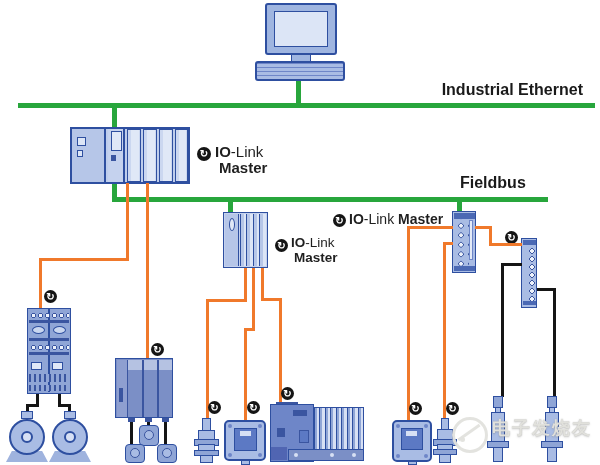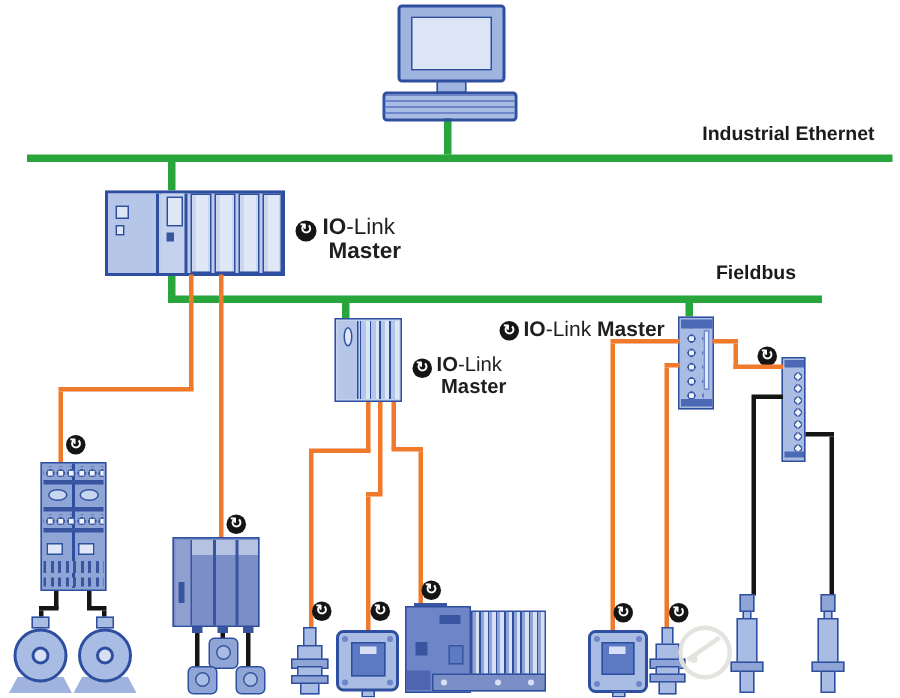--- a/index.html
+++ b/index.html
@@ -6,21 +6,21 @@
     --green:#28A63C; --orange:#F0792B; --black:#151515;
     --db:#2E4FA0; --fl:#C9D6EF; --fm:#A9BCE4; --fd:#7B8FC6; --fx:#5C79C4; --band:#4B69B4;
   }
   html,body{margin:0;padding:0;background:#fff;}
   #canvas{position:relative;width:600px;height:465px;background:#fff;overflow:hidden;
           font-family:"Liberation Sans",sans-serif;color:#1a1a1a;}
   .abs{position:absolute;}
   .wg{position:absolute;background:var(--green);}
   .wo{position:absolute;background:var(--orange);}
   .wk{position:absolute;background:var(--black);}
-  .lbl{position:absolute;font-weight:bold;font-size:13px;color:#1a1a1a;white-space:nowrap;}
+  .lbl{position:absolute;font-weight:bold;font-size:16px;color:#1a1a1a;white-space:nowrap;}
   .iolink{position:absolute;width:13px;height:13px;border-radius:50%;background:#151515;
           color:#fff;font-size:10px;line-height:13px;text-align:center;font-weight:bold;}
   .mlabel{position:absolute;line-height:1.08;white-space:nowrap;color:#1f1f1f;}
   .mlabel .b{font-weight:800;}
   .dev{position:absolute;border:2px solid var(--db);background:var(--fm);box-sizing:border-box;}
   .thin{border-width:1.5px;}
   .mod{position:absolute;box-sizing:border-box;border:1px solid var(--db);}
   .ports{position:absolute;background-image:radial-gradient(circle,#EDF2FB 0 1.8px,#3A55A0 1.9px 2.7px,transparent 2.8px);}
   .dot{position:absolute;width:4px;height:4px;border-radius:50%;background:#6E86C8;}
   .wm{position:absolute;color:rgba(226,226,221,0.97);
@@ -40,21 +40,21 @@
 
   <div class="wg" style="left:18px;top:103px;width:577px;height:5px;"></div>
   <div class="wg" style="left:296px;top:77px;width:5px;height:26px;"></div>
   <div class="wg" style="left:112px;top:108px;width:5px;height:19px;"></div>
   <div class="wg" style="left:112px;top:183px;width:5px;height:19px;"></div>
   <div class="wg" style="left:112px;top:197px;width:436px;height:5px;"></div>
   <div class="wg" style="left:228px;top:202px;width:5px;height:10px;"></div>
   <div class="wg" style="left:457px;top:202px;width:5px;height:9px;"></div>
 
   <div class="lbl" style="left:420px;top:81px;width:163px;text-align:right;">Industrial Ethernet</div>
-  <div class="lbl" style="left:460px;top:174px;width:88px;text-align:center;">Fieldbus</div>
+  <div class="lbl" style="left:460px;top:174px;width:88px;text-align:left;">Fieldbus</div>
 
   <div class="dev" style="left:265px;top:3px;width:72px;height:52px;border-radius:3px;background:#9FB5E0;border-width:2.5px;"></div>
   <div class="abs" style="left:274px;top:11px;width:54px;height:36px;background:#DCE5F6;border:1.5px solid var(--db);box-sizing:border-box;"></div>
   <div class="abs" style="left:291px;top:54px;width:20px;height:8px;background:#9FB5E0;border:1.5px solid var(--db);box-sizing:border-box;"></div>
   <div class="abs" style="left:255px;top:61px;width:90px;height:20px;background:repeating-linear-gradient(0deg,#A9BCE4 0 3px,#6E86C8 3px 4px);border:2px solid var(--db);border-radius:3px;box-sizing:border-box;"></div>
 
   <div class="dev" style="left:70px;top:127px;width:120px;height:57px;background:#BECDEC;"></div>
   <div class="mod" style="left:72px;top:129px;width:34px;height:53px;background:#B6C6E8;border-width:0 2px 0 0;"></div>
   <div class="abs" style="left:77px;top:137px;width:9px;height:9px;background:#DCE5F6;border:1px solid var(--db);box-sizing:border-box;"></div>
   <div class="abs" style="left:77px;top:150px;width:6px;height:7px;background:#DCE5F6;border:1px solid var(--db);box-sizing:border-box;"></div>
@@ -235,16 +235,17 @@
   <div class="abs" style="left:549px;top:407px;width:6px;height:6px;background:#A9BCE4;border:1px solid var(--db);box-sizing:border-box;"></div>
   <div class="abs" style="left:545px;top:412px;width:14px;height:31px;background:#A9BCE4;border:1.5px solid var(--db);box-sizing:border-box;"></div>
   <div class="abs" style="left:541px;top:441px;width:22px;height:7px;background:#8FA5D6;border:1.5px solid var(--db);box-sizing:border-box;"></div>
   <div class="abs" style="left:547px;top:447px;width:10px;height:15px;background:#A9BCE4;border:1.5px solid var(--db);box-sizing:border-box;"></div>
 
   <div class="wm" style="left:452px;top:413px;width:148px;height:52px;">
     <div class="ring"></div>
     <div class="chord"></div>
     <div class="cdot"></div>
     <div style="position:absolute;left:40px;top:6px;">
+      <div class="brand">电子发烧友</div>
     </div>
   </div>
 
 </div>
 
 </body></html>

